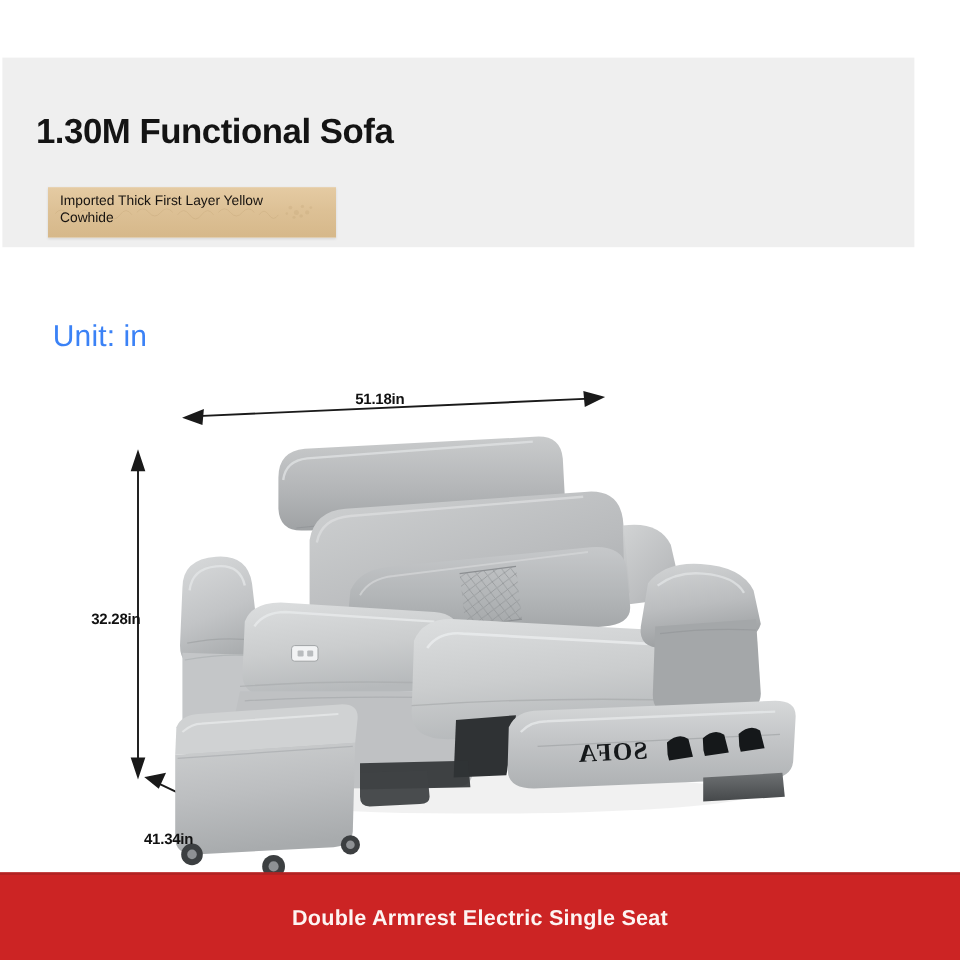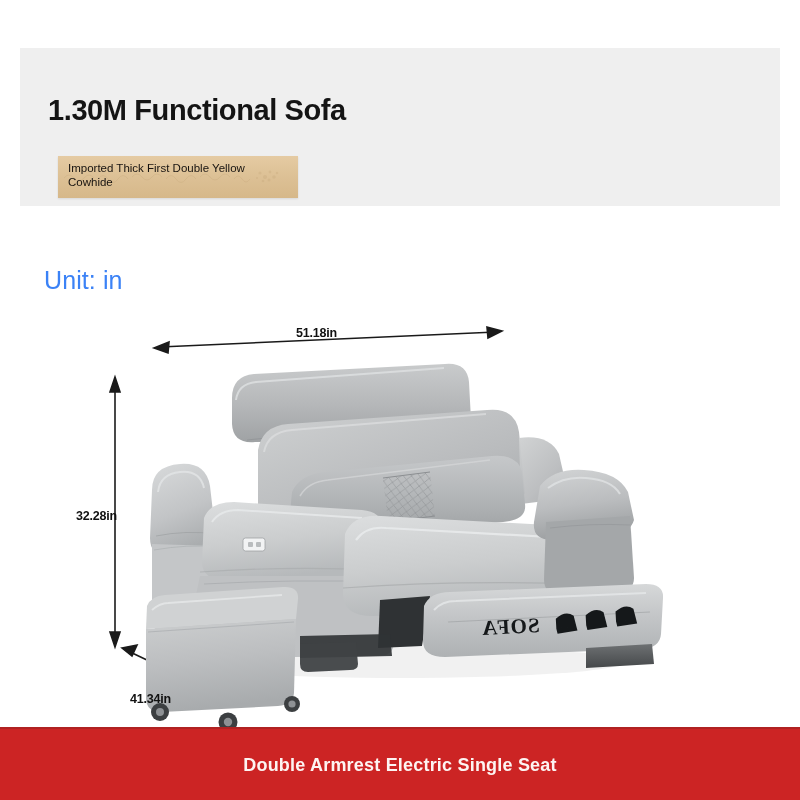--- a/index.html
+++ b/index.html
@@ -6,21 +6,21 @@
   body{
     width:800px;height:800px;position:relative;overflow:hidden;
     background:#ffffff;
     font-family:"Liberation Sans","DejaVu Sans",sans-serif;
     -webkit-font-smoothing:antialiased;
   }
   .page{position:absolute;inset:0;}
 
   
   .header-band{
-    position:absolute;left:20px;top:48px;width:760px;height:158px;
+    position:absolute;left:2px;top:48px;width:760px;height:158px;
     background:#efefef;
   }
   .title{
     position:absolute;left:28px;top:46px;
     font-size:29px;font-weight:bold;color:#141414;
     letter-spacing:-0.4px;white-space:nowrap;
   }
   .badge{
     position:absolute;left:38px;top:108px;width:240px;height:42px;
     background:linear-gradient(180deg,#e5cba3 0%,#ddc196 45%,#d6b88a 100%);
@@ -47,21 +47,21 @@
 
   svg.scene{position:absolute;left:0;top:0;width:800px;height:420px;overflow:visible;}
 
   
   .dim{
     position:absolute;font-size:12.5px;font-weight:bold;color:#111;
     white-space:nowrap;letter-spacing:-.2px;margin-top:10px;
   }
   .dim-w{left:296px;top:16px;}
   .dim-h{left:76px;top:199px;}
-  .dim-d{left:130px;top:382px;}
+  .dim-d{left:120px;top:382px;}
 
   
   .banner{
     position:absolute;left:0;top:727px;width:800px;height:73px;
     background:#cc2424;border-top:2px solid #b02222;
   }
   .banner-text{
     position:absolute;left:0;top:0;width:800px;height:73px;
     display:flex;align-items:center;justify-content:center;
     color:#fdf4f2;font-size:18px;font-weight:bold;letter-spacing:.2px;
@@ -90,21 +90,21 @@
           <circle cx="202" cy="9" r="1.6"></circle>
             <circle cx="207" cy="13" r="2.1"></circle>
           <circle cx="212" cy="8" r="1.4"></circle>
             <circle cx="216" cy="13" r="1.8"></circle>
           <circle cx="205" cy="17" r="1.3"></circle>
             <circle cx="211" cy="16" r="1.5"></circle>
           <circle cx="199" cy="14" r="1.1"></circle>
             <circle cx="219" cy="9" r="1.2"></circle>
         </g>
       </svg>
-      <div class="badge-text">Imported Thick First Double Yellow Cowhide</div>
+      <div class="badge-text">Imported Thick First Layer Yellow Cowhide</div>
     </div>
   </div>
 
   <div class="unit-label">Unit: in</div>
 
   <div class="stage">
 
     <svg class="scene" viewBox="0 0 800 420">
       <defs>
         <linearGradient id="gHeadrest" x1="0" y1="0" x2="0" y2="1">

